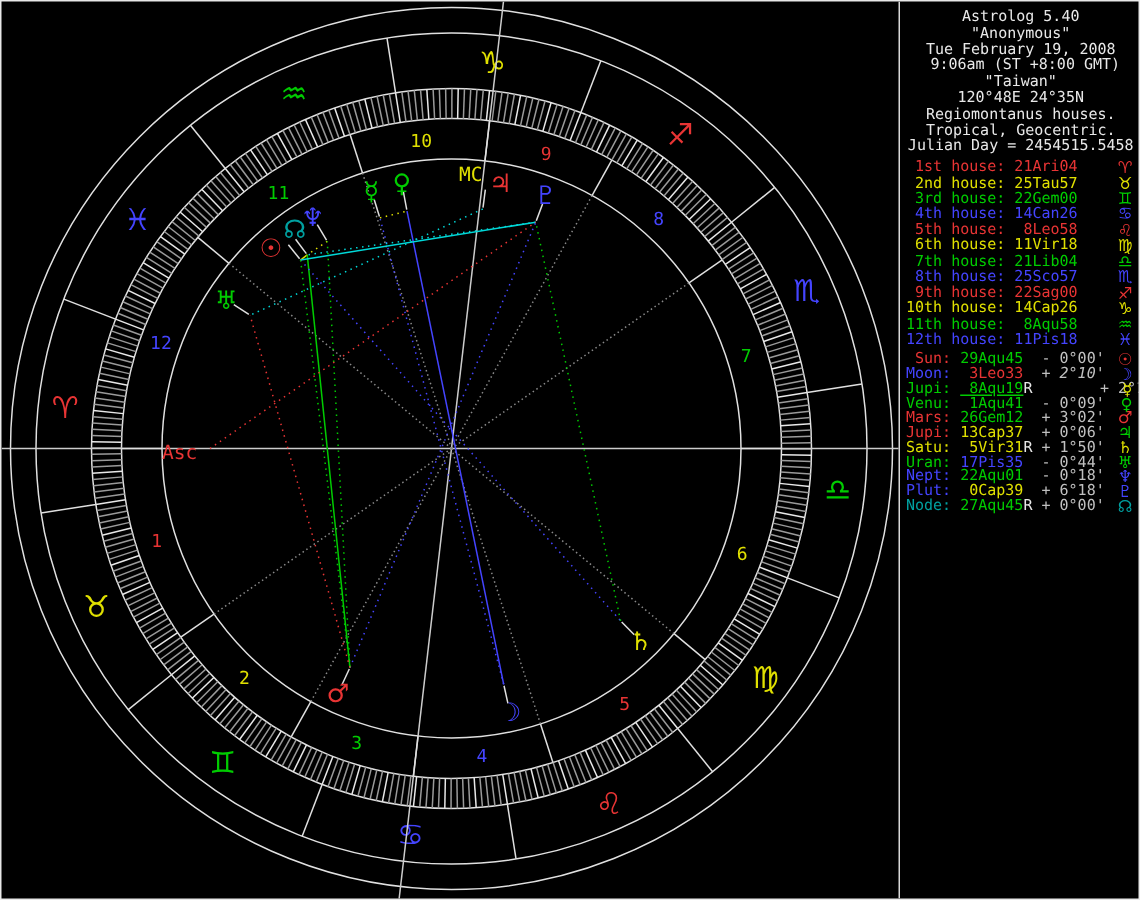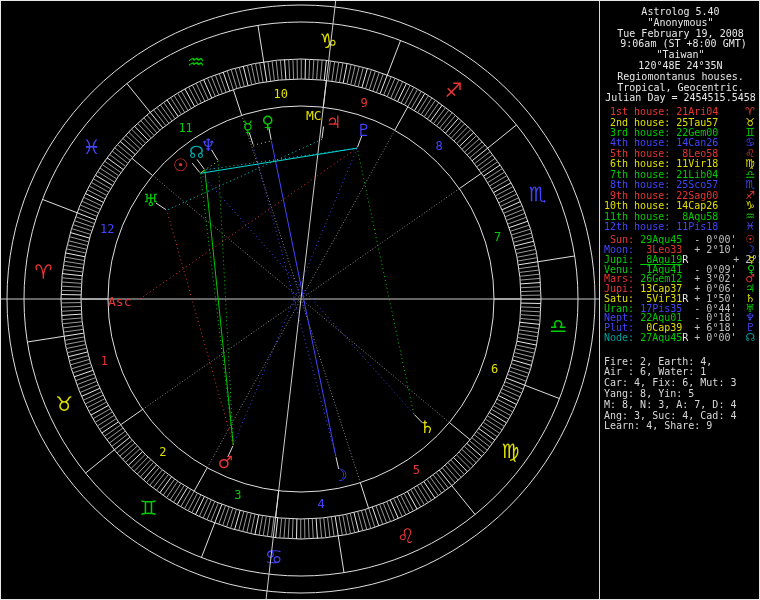--- a/index.html
+++ b/index.html
@@ -508,34 +508,25 @@
         <div class="prow hrow"><span style="color: rgb(224, 224, 0);"> 6th house: 11Vir18</span><span class="glyph" style="color: rgb(224, 224, 0);">♍</span></div>
         <div class="prow hrow"><span style="color: rgb(0, 204, 0);"> 7th house: 21Lib04</span><span class="glyph" style="color: rgb(0, 204, 0);">♎</span></div>
         <div class="prow hrow"><span style="color: rgb(68, 68, 255);"> 8th house: 25Sco57</span><span class="glyph" style="color: rgb(68, 68, 255);">♏</span></div>
         <div class="prow hrow"><span style="color: rgb(232, 52, 52);"> 9th house: 22Sag00</span><span class="glyph" style="color: rgb(232, 52, 52);">♐</span></div>
         <div class="prow hrow"><span style="color: rgb(224, 224, 0);">10th house: 14Cap26</span><span class="glyph" style="color: rgb(224, 224, 0);">♑</span></div>
         <div class="prow hrow"><span style="color: rgb(0, 204, 0);">11th house:  8Aqu58</span><span class="glyph" style="color: rgb(0, 204, 0);">♒</span></div>
         <div class="prow hrow"><span style="color: rgb(68, 68, 255);">12th house: 11Pis18</span><span class="glyph" style="color: rgb(68, 68, 255);">♓</span></div>
       </div>
     <div class="rows" id="planets">
         <div class="prow qrow"><span style="color: rgb(232, 52, 52);"> Sun: </span><span style="color: rgb(0, 204, 0);">29Aqu45</span><span style="color: rgb(232, 232, 232);"> </span><span style="color: rgb(192, 192, 192);"> - 0°00'</span><span class="glyph" style="color: rgb(232, 52, 52);">☉</span></div>
-        <div class="prow qrow"><span style="color: rgb(68, 68, 255); text-align: center;">Moon: </span><span style="color: rgb(232, 52, 52);"> 3Leo33</span><span style="color: rgb(232, 232, 232);"> </span><span style="color: rgb(192, 192, 192);"> + 2°10'</span><span class="glyph" style="color: rgb(68, 68, 255);">☽</span></div>
+        <div class="prow qrow"><span style="color: rgb(68, 68, 255); text-align: center;">Moon: </span><span style="color: rgb(232, 52, 52);"> 3Leo33</span><span style="color: rgb(232, 232, 232);"> </span><span style="color: rgb(192, 192, 192); font-style: italic;"> + 2°10'</span><span class="glyph" style="color: rgb(68, 68, 255);">☽</span></div>
         <div class="prow qrow"><span style="color: rgb(0, 204, 0);">Jupi: </span><span style="color: rgb(0, 204, 0); text-decoration: underline;"> 8Aqu19</span><span style="color: rgb(232, 232, 232);">R</span><span style="color: rgb(192, 192, 192); margin-left: 39px;"> + 2°17'</span><span class="glyph" style="color: rgb(224, 224, 0);">☿</span></div>
         <div class="prow qrow"><span style="color: rgb(0, 204, 0);">Venu: </span><span style="color: rgb(0, 204, 0);"> 1Aqu41</span><span style="color: rgb(232, 232, 232);"> </span><span style="color: rgb(192, 192, 192);"> - 0°09'</span><span class="glyph" style="color: rgb(0, 204, 0);">♀</span></div>
         <div class="prow qrow"><span style="color: rgb(232, 52, 52);">Mars: </span><span style="color: rgb(0, 204, 0);">26Gem12</span><span style="color: rgb(232, 232, 232);"> </span><span style="color: rgb(192, 192, 192);"> + 3°02'</span><span class="glyph" style="color: rgb(232, 52, 52);">♂</span></div>
         <div class="prow qrow"><span style="color: rgb(232, 52, 52);">Jupi: </span><span style="color: rgb(224, 224, 0);">13Cap37</span><span style="color: rgb(232, 232, 232);"> </span><span style="color: rgb(192, 192, 192);"> + 0°06'</span><span class="glyph" style="color: rgb(0, 204, 0);">♃</span></div>
         <div class="prow qrow"><span style="color: rgb(224, 224, 0);">Satu: </span><span style="color: rgb(224, 224, 0);"> 5Vir31</span><span style="color: rgb(232, 232, 232);">R</span><span style="color: rgb(192, 192, 192);"> + 1°50'</span><span class="glyph" style="color: rgb(224, 224, 0);">♄</span></div>
         <div class="prow qrow"><span style="color: rgb(0, 204, 0);">Uran: </span><span style="color: rgb(68, 68, 255);">17Pis35</span><span style="color: rgb(232, 232, 232);"> </span><span style="color: rgb(192, 192, 192);"> - 0°44'</span><span class="glyph" style="color: rgb(0, 204, 0);">♅</span></div>
         <div class="prow qrow"><span style="color: rgb(68, 68, 255);">Nept: </span><span style="color: rgb(0, 204, 0);">22Aqu01</span><span style="color: rgb(232, 232, 232);"> </span><span style="color: rgb(192, 192, 192);"> - 0°18'</span><span class="glyph" style="color: rgb(68, 68, 255);">♆</span></div>
         <div class="prow qrow"><span style="color: rgb(68, 68, 255);">Plut: </span><span style="color: rgb(224, 224, 0);"> 0Cap39</span><span style="color: rgb(232, 232, 232);"> </span><span style="color: rgb(192, 192, 192);"> + 6°18'</span><span class="glyph" style="color: rgb(68, 68, 255);">♇</span></div>
         <div class="prow qrow"><span style="color: rgb(0, 160, 160);">Node: </span><span style="color: rgb(0, 204, 0);">27Aqu45</span><span style="color: rgb(232, 232, 232);">R</span><span style="color: rgb(192, 192, 192);"> + 0°00'</span><span class="glyph" style="color: rgb(0, 160, 160);">☊</span></div>
       </div>
-    <div class="stats">
-      <div>Fire: 2, Earth: 4,</div>
-      <div>Air : 6, Water: 1</div>
-      <div>Car: 4, Fix: 6, Mut: 3</div>
-      <div>Yang: 8, Yin: 5</div>
-      <div>M: 8, N: 3, A: 7, D: 4</div>
-      <div>Ang: 3, Suc: 4, Cad: 4</div>
-      <div>Learn: 4, Share: 9</div>
-    </div>
   </div>
 </div>
 
 </body></html>

